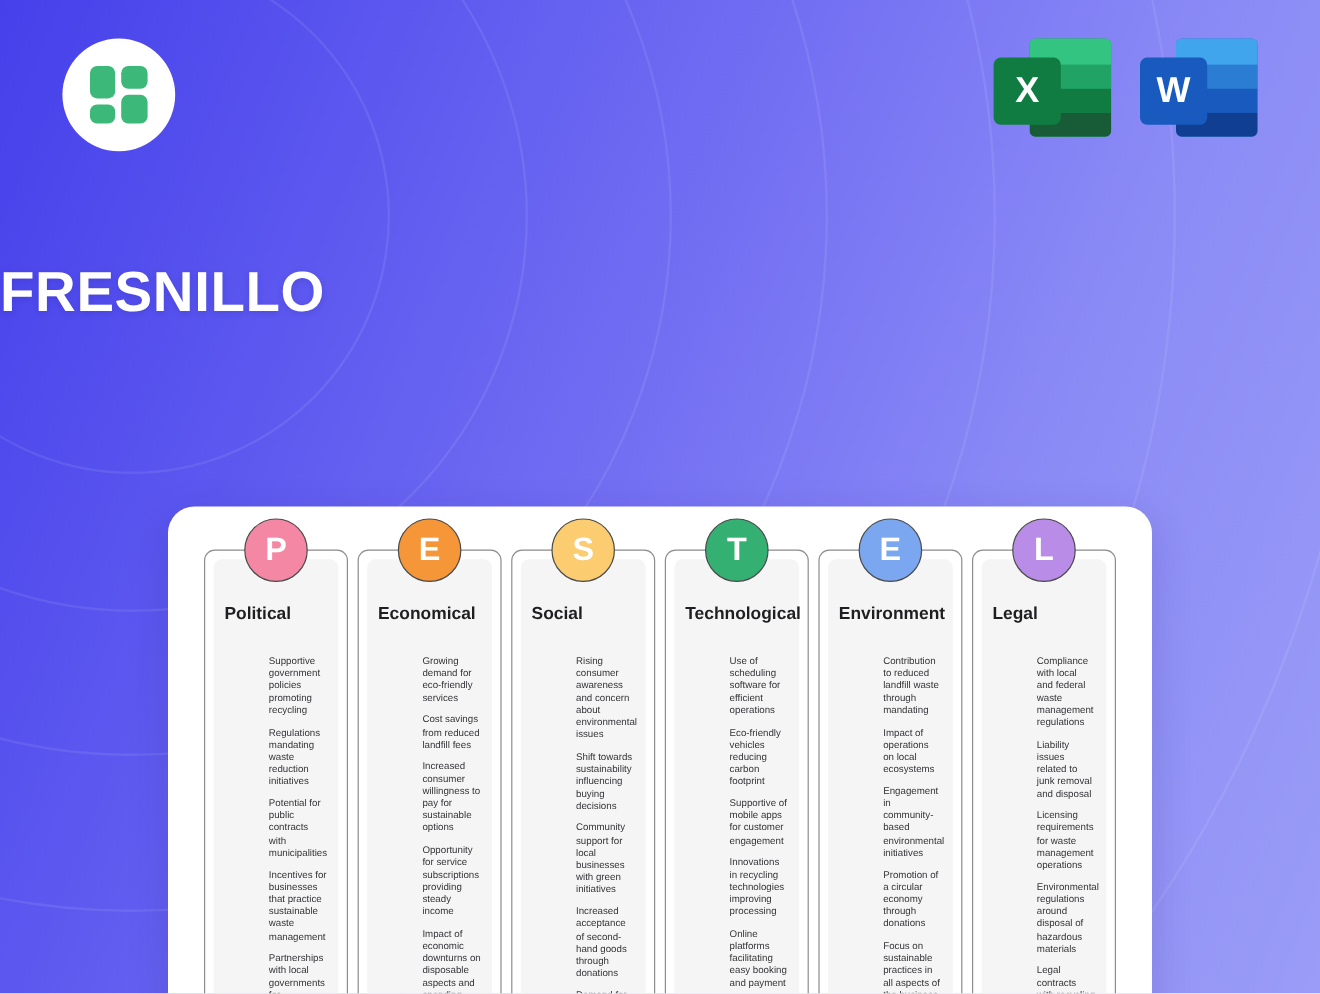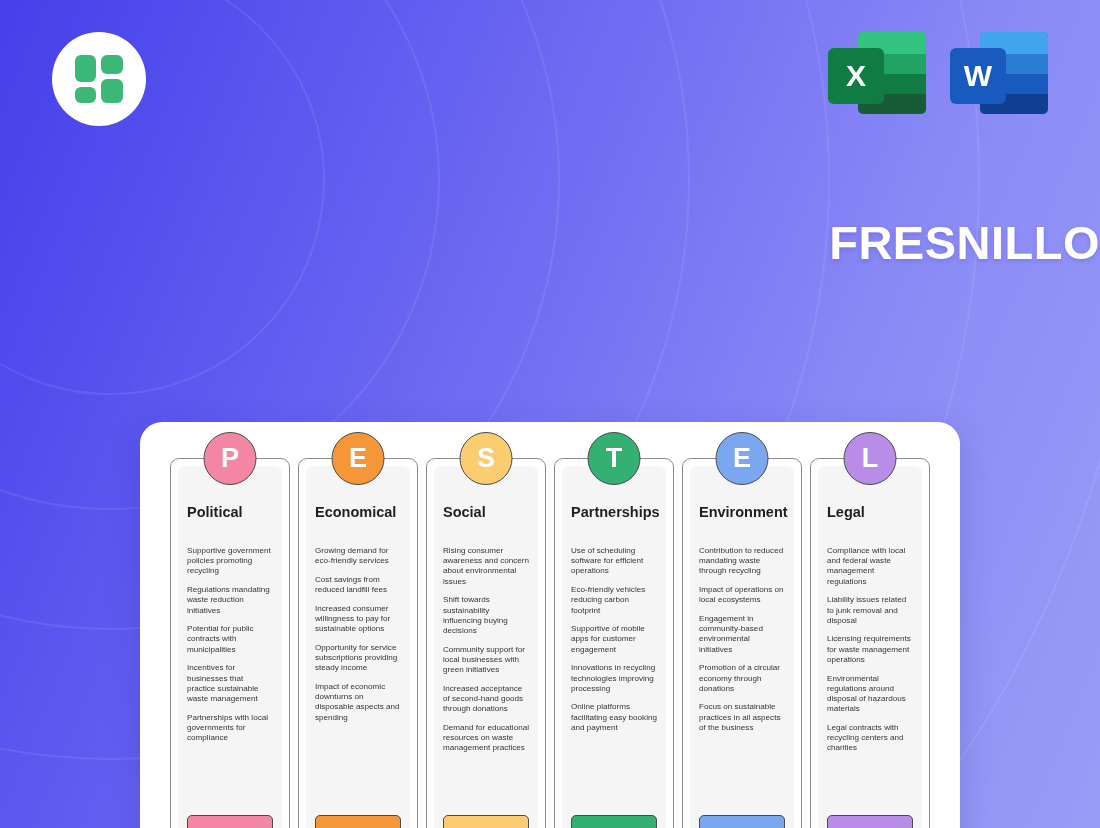--- a/index.html
+++ b/index.html
@@ -67,21 +67,21 @@
   .w .sheet { background:#2b7cd3; }
   .w .s1 { top:0;    height:22px; background:#41a5ee; }
   .w .s2 { top:22px; height:20px; background:#2b7cd3; }
   .w .s3 { top:42px; height:20px; background:#185abd; }
   .w .s4 { top:62px; height:20px; background:#103f91; }
   .w .badgeL { background:#185abd; }
 
   
   .hero {
     position:absolute; left:0; right:0; top:214px;
-    text-align:right; color:#ffffff;
+    text-align:left; color:#ffffff;
   }
   .hero .l1, .hero .l2 {
     font-size:47px; font-weight:bold; letter-spacing:0.5px; line-height:1.22;
     text-shadow:0 2px 5px rgba(40,30,140,0.18);
   }
 
   
   .sheetcard {
     position:absolute; left:140px; top:422px;
     width:820px; height:440px;
@@ -124,20 +124,21 @@
   .col-title {
     text-align:left;
     font-size:14.5px; font-weight:bold; color:#1f1f22;
     margin-bottom:26px;
     white-space:nowrap;
   }
   .items { flex:1 1 auto; }
   .item {
     font-size:8.1px; line-height:10.2px; color:#35353a;
     margin-bottom:8.5px;
+    margin-left:37px;
   }
   .footbar {
     height:40px;
     border-radius:5px;
     border:1px solid #4a4a4a;
     margin-top:auto;
   }
 </style>
 </head>
 <body>
@@ -228,37 +229,37 @@
               <div class="item">Community support for local businesses with green initiatives</div>
               <div class="item">Increased acceptance of second-hand goods through donations</div>
               <div class="item">Demand for educational resources on waste management practices</div>
             </div>
             <div class="footbar" style="background: rgb(251, 204, 112);"></div>
           </div>
         </div>
         <div class="col">
           <div class="badge-circle" style="background: rgb(52, 176, 115);">T</div>
           <div class="inner">
-            <div class="col-title">Partnerships</div>
+            <div class="col-title">Technological</div>
             <div class="items">
               <div class="item">Use of scheduling software for efficient operations</div>
               <div class="item">Eco-friendly vehicles reducing carbon footprint</div>
               <div class="item">Supportive of mobile apps for customer engagement</div>
               <div class="item">Innovations in recycling technologies improving processing</div>
               <div class="item">Online platforms facilitating easy booking and payment</div>
             </div>
             <div class="footbar" style="background: rgb(52, 176, 115);"></div>
           </div>
         </div>
         <div class="col">
           <div class="badge-circle" style="background: rgb(123, 166, 240);">E</div>
           <div class="inner">
             <div class="col-title">Environment</div>
             <div class="items">
-              <div class="item">Contribution to reduced mandating waste through recycling</div>
+              <div class="item">Contribution to reduced landfill waste through mandating</div>
               <div class="item">Impact of operations on local ecosystems</div>
               <div class="item">Engagement in community-based environmental initiatives</div>
               <div class="item">Promotion of a circular economy through donations</div>
               <div class="item">Focus on sustainable practices in all aspects of the business</div>
             </div>
             <div class="footbar" style="background: rgb(123, 166, 240);"></div>
           </div>
         </div>
         <div class="col">
           <div class="badge-circle" style="background: rgb(185, 140, 232);">L</div>

